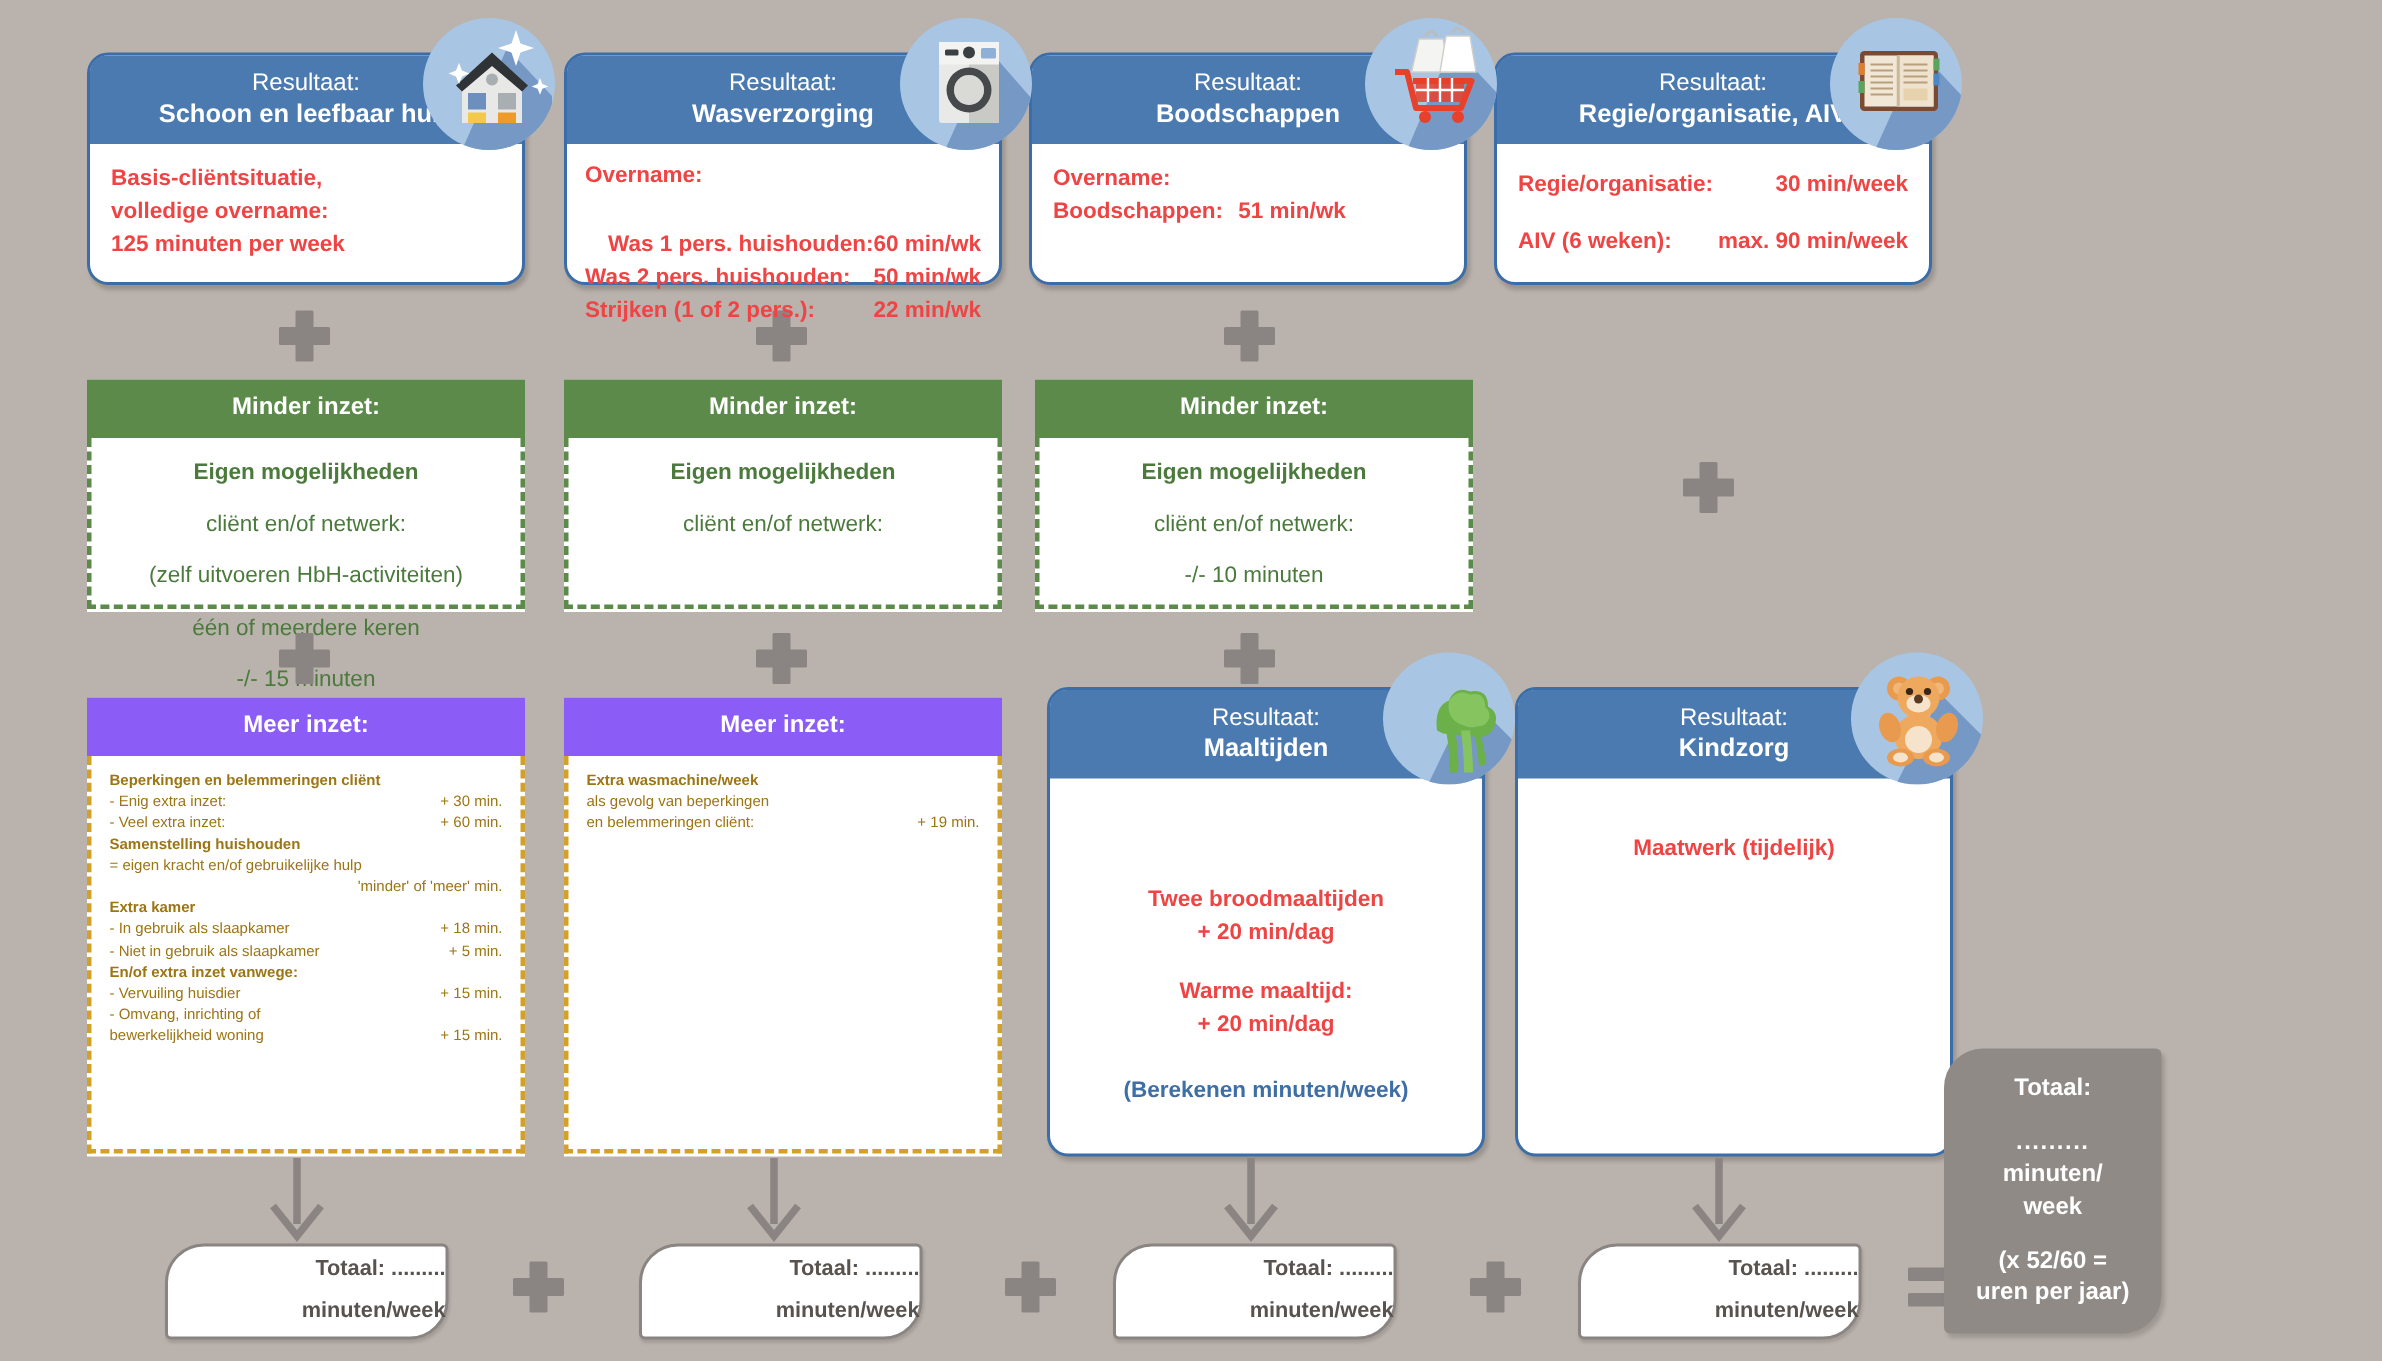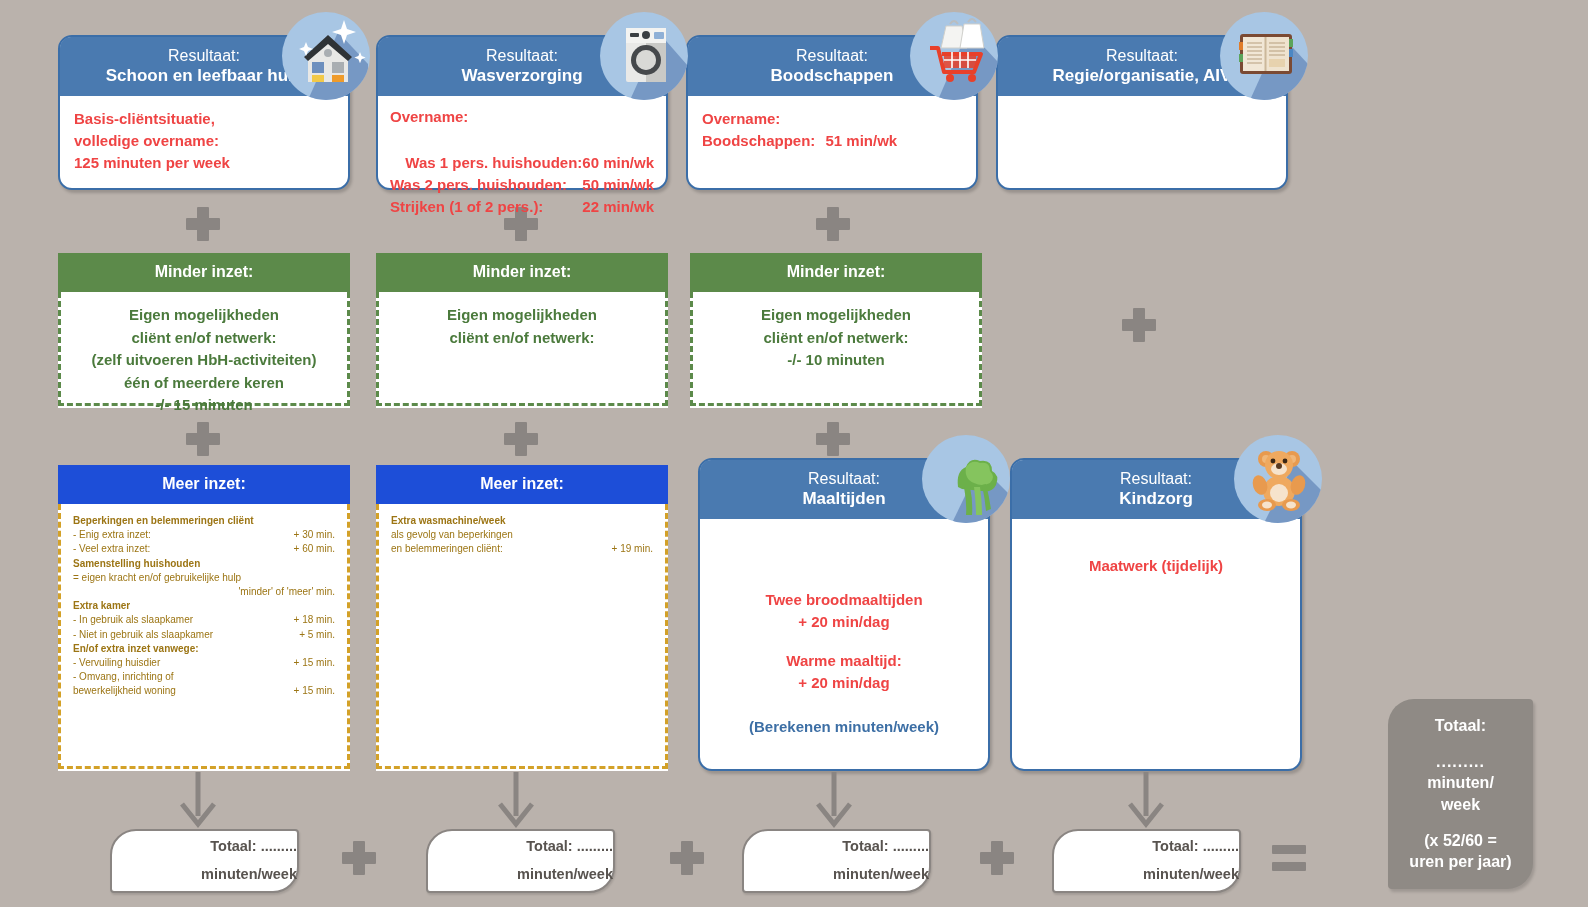--- a/index.html
+++ b/index.html
@@ -63,26 +63,26 @@
     background:#5c8a4a;color:#fff;text-align:center;
     font-size:16px;font-weight:bold;padding:10px 6px 11px 6px;
   }
   .gcard .body{
     border:3px dashed #5c8a4a;border-top:none;
     color:#4b7a3c;font-size:15px;font-weight:bold;
     text-align:center;padding:12px 10px 10px 10px;line-height:1.5;
     height:calc(100% - 41px);box-sizing:border-box;
     background:#fff;
   }
-  .gcard .body .sub{font-weight:700;}
+  .gcard .body .sub{font-weight:400;margin-top:12px;}
 
   
   .ocard{background:#fff;}
   .ocard .hdr{
-    background:#1d4ed8;color:#fff;text-align:center;
+    background:#8b5cf6;color:#fff;text-align:center;
     font-size:16px;font-weight:bold;padding:10px 6px 11px 6px;
   }
   .ocard .body{
     border:3px dashed #d3a128;border-top:none;
     color:#9c7514;font-size:10px;
     padding:10px 12px 10px 12px;line-height:1.42;
     height:calc(100% - 41px);box-sizing:border-box;background:#fff;
   }
   .ocard .row{display:flex;justify-content:space-between;white-space:nowrap;}
   .ocard .ttl{font-weight:bold;}
@@ -231,20 +231,30 @@
         <circle cx="40" cy="66" r="4" fill="#e8402a"></circle>
         <circle cx="62" cy="66" r="4" fill="#e8402a"></circle>
       </svg>
     </div>
   </div>
 
   <div class="abs rcard" style="left:996px;top:35px;width:292px;height:155px;">
     <div class="hdr">
       <span class="l1">Resultaat:</span>
       <span class="l2">Regie/organisatie, AIV</span>
+    </div>
+    <div class="body" style="padding:16px 14px;">
+      <div style="display:flex;justify-content:space-between;margin-bottom:16px;">
+        <span>Regie/organisatie:</span>
+        <span>30 min/week</span>
+      </div>
+      <div style="display:flex;justify-content:space-between;">
+        <span>AIV (6 weken):</span>
+        <span>max. 90 min/week</span>
+      </div>
     </div>
     <div class="badge" style="right:-22px;top:-25px;">
       <svg width="88" height="88" viewBox="0 0 88 88">
         <path d="M60 22 L88 52 L88 88 L30 88 Z" fill="#6d8fbe" opacity="0.85"></path>
         <rect x="20" y="22" width="52" height="40" rx="3" fill="#7b4a33"></rect>
         <rect x="23" y="25" width="46" height="34" fill="#f1e7d6"></rect>
         <rect x="45" y="25" width="24" height="34" fill="#efe3cf"></rect>
         <rect x="44.5" y="25" width="2" height="34" fill="#cbb89a"></rect>
         <g stroke="#b8a07e" stroke-width="1.2">
           <line x1="27" y1="31" x2="42" y2="31"></line>
@@ -446,21 +456,21 @@
   </div>
   <div class="plus" style="left:980px;top:841px;"></div>
 
   <div class="totaal" style="left:1052px;top:829px;width:185px;height:60px;">
     <span>Totaal: .........</span>
     <span>minuten/week</span>
   </div>
 
   <div class="eq" style="left:1272px;top:845px;"></div>
 
-  <div class="grand" style="left:1388px;top:699px;width:145px;height:190px;">
+  <div class="grand" style="left:1296px;top:699px;width:145px;height:190px;">
     <span>Totaal:</span>
     <span class="gap"></span>
     <span class="dots">.........</span>
     <span>minuten/</span>
     <span>week</span>
     <span class="gap"></span>
     <span>(x 52/60 =</span>
     <span>uren per jaar)</span>
   </div>
 

